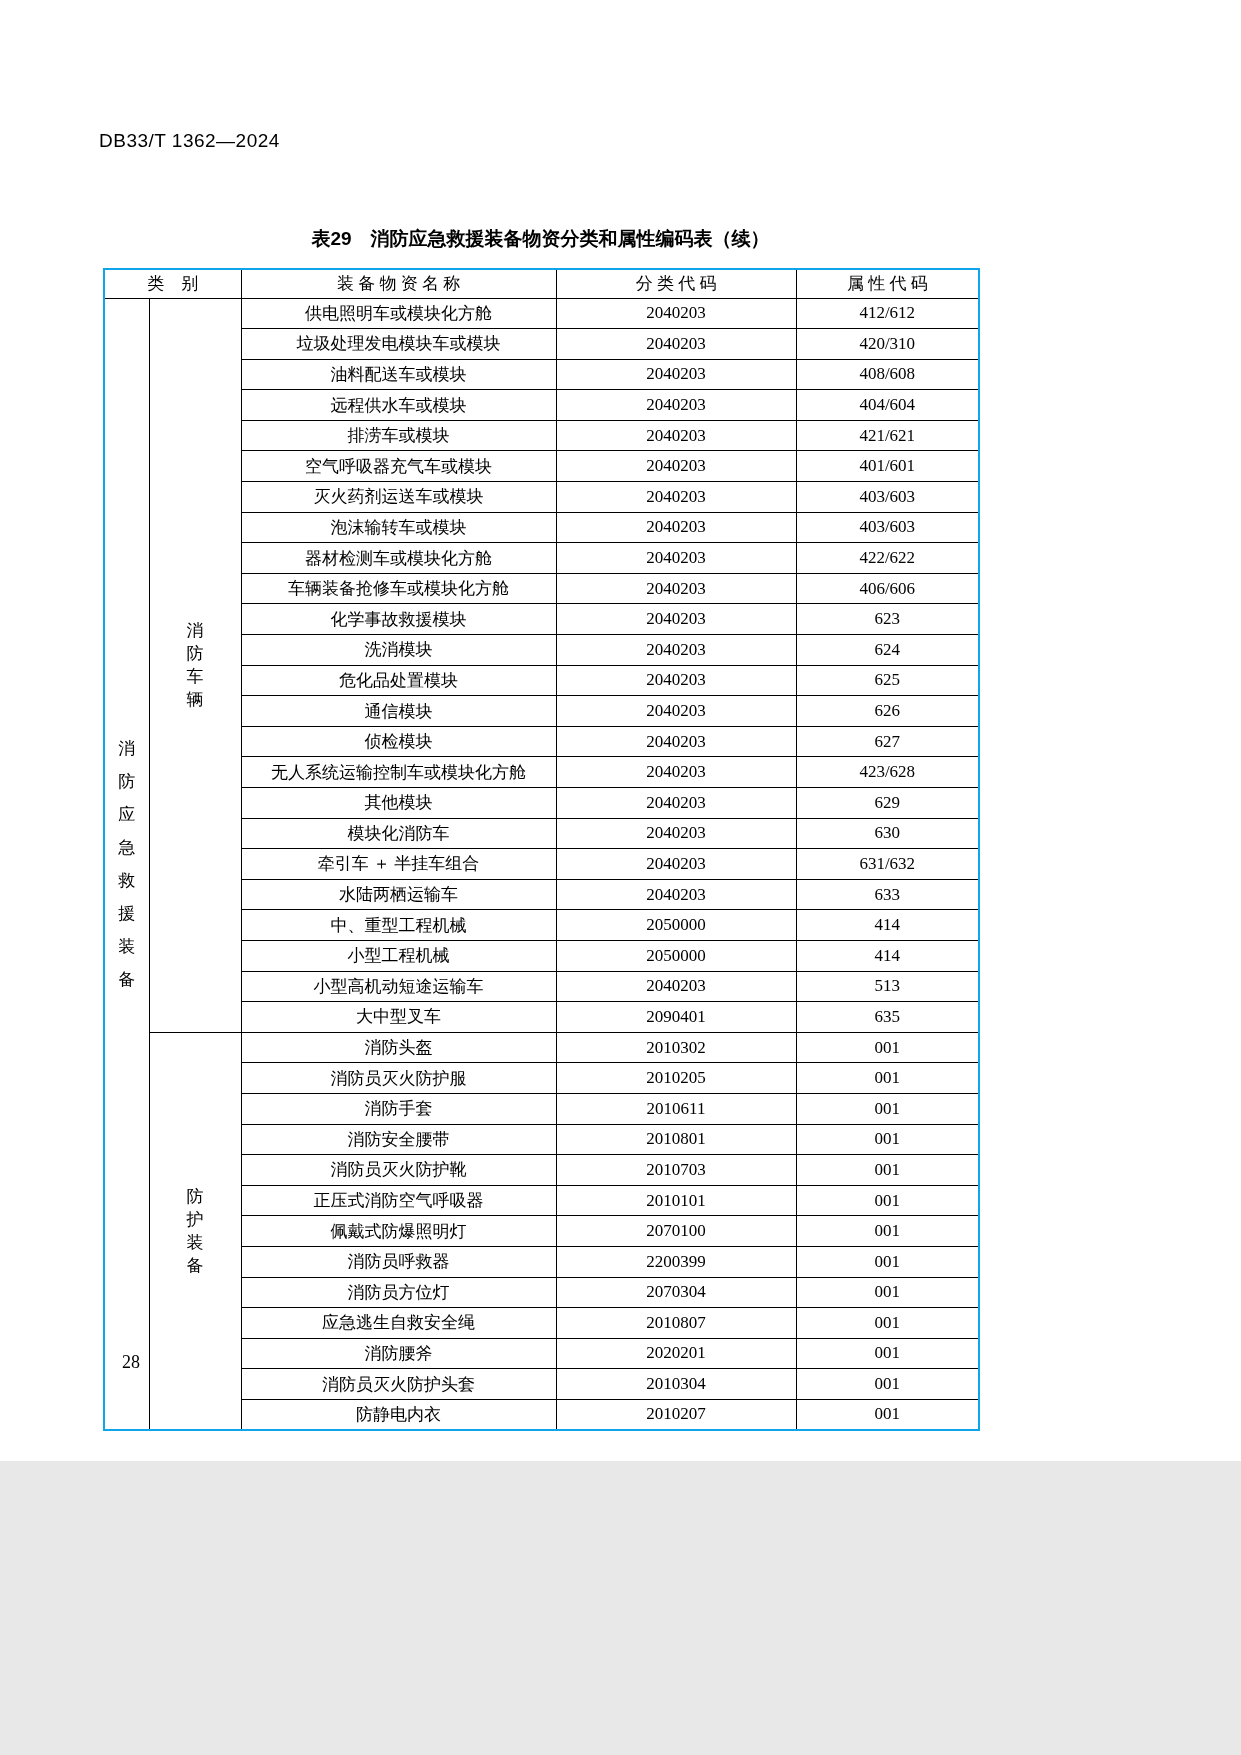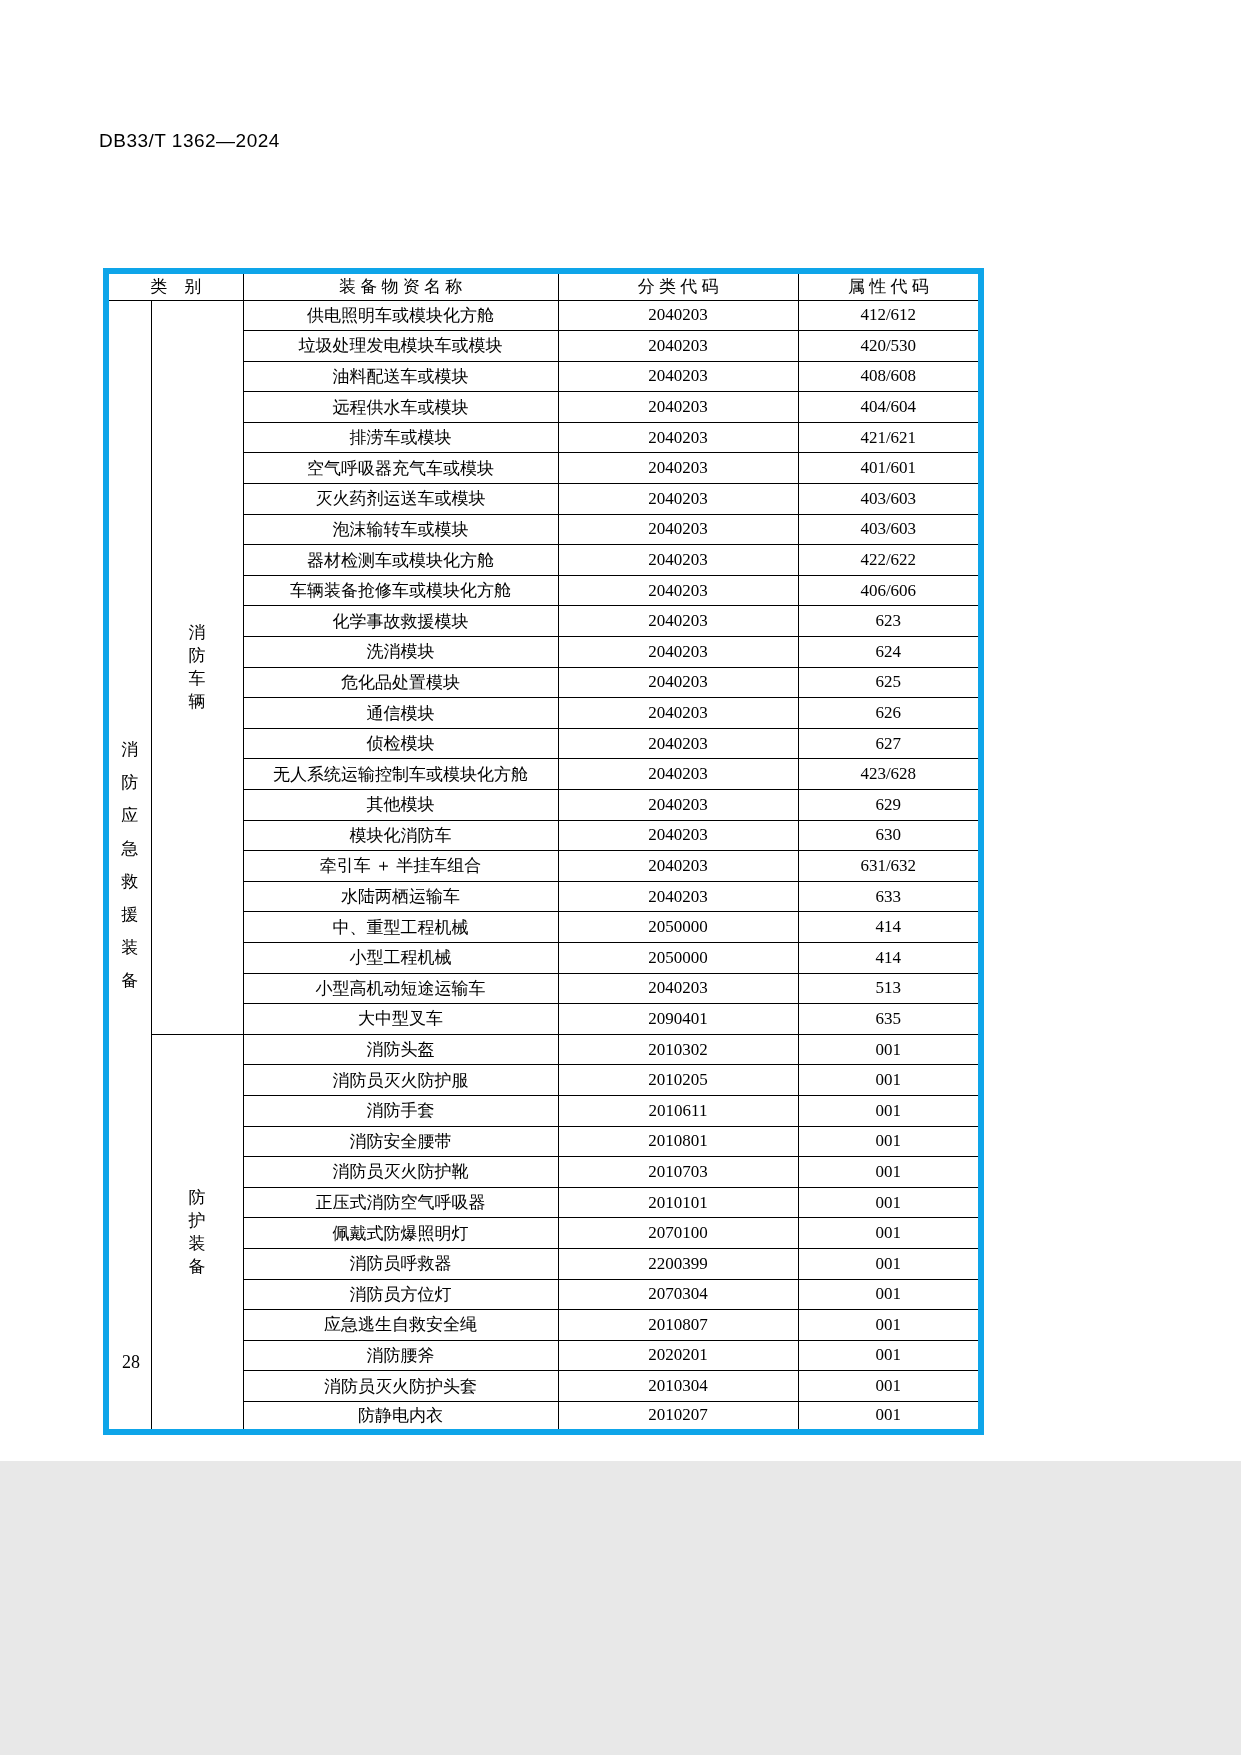--- a/index.html
+++ b/index.html
@@ -32,21 +32,21 @@
     line-height: 26px;
     font-family: "Liberation Sans", "DejaVu Sans", sans-serif;
   }
   .main-table {
     position: absolute;
     left: 103px;
     top: 268px;
     width: 875px;
     border-collapse: collapse;
     table-layout: fixed;
-    border: 6px solid #0ea5e9;
+    border: 2px solid #0ea5e9;
   }
   .main-table th, .main-table td {
     border: 1px solid #000;
     padding: 0;
     font-size: 17px;
     font-weight: 400;
     vertical-align: middle;
   }
   .main-table th {
     height: 29px;
@@ -73,20 +73,21 @@
     font-size: 18px;
   }
 </style>
 </head>
 <body>
 
 <div class="page">
 
   <div class="doc-code">DB33/T 1362—2024</div>
 
+  <div class="table-title">表29　消防应急救援装备物资分类和属性编码表（续）</div>
 
   <table class="main-table">
     <colgroup>
       <col style="width:45px">
       <col style="width:92px">
       <col style="width:315px">
       <col style="width:240px">
       <col style="width:183px">
     </colgroup>
     <thead>
@@ -119,21 +120,21 @@
               <div>辆</div>
             </div>
           </td>
           <td class="cell-name">供电照明车或模块化方舱</td>
           <td class="cell-code">2040203</td>
           <td class="cell-code">412/612</td>
         </tr>
         <tr>
           <td class="cell-name">垃圾处理发电模块车或模块</td>
           <td class="cell-code">2040203</td>
-          <td class="cell-code">420/530</td>
+          <td class="cell-code">420/310</td>
         </tr>
         <tr>
           <td class="cell-name">油料配送车或模块</td>
           <td class="cell-code">2040203</td>
           <td class="cell-code">408/608</td>
         </tr>
         <tr>
           <td class="cell-name">远程供水车或模块</td>
           <td class="cell-code">2040203</td>
           <td class="cell-code">404/604</td>

